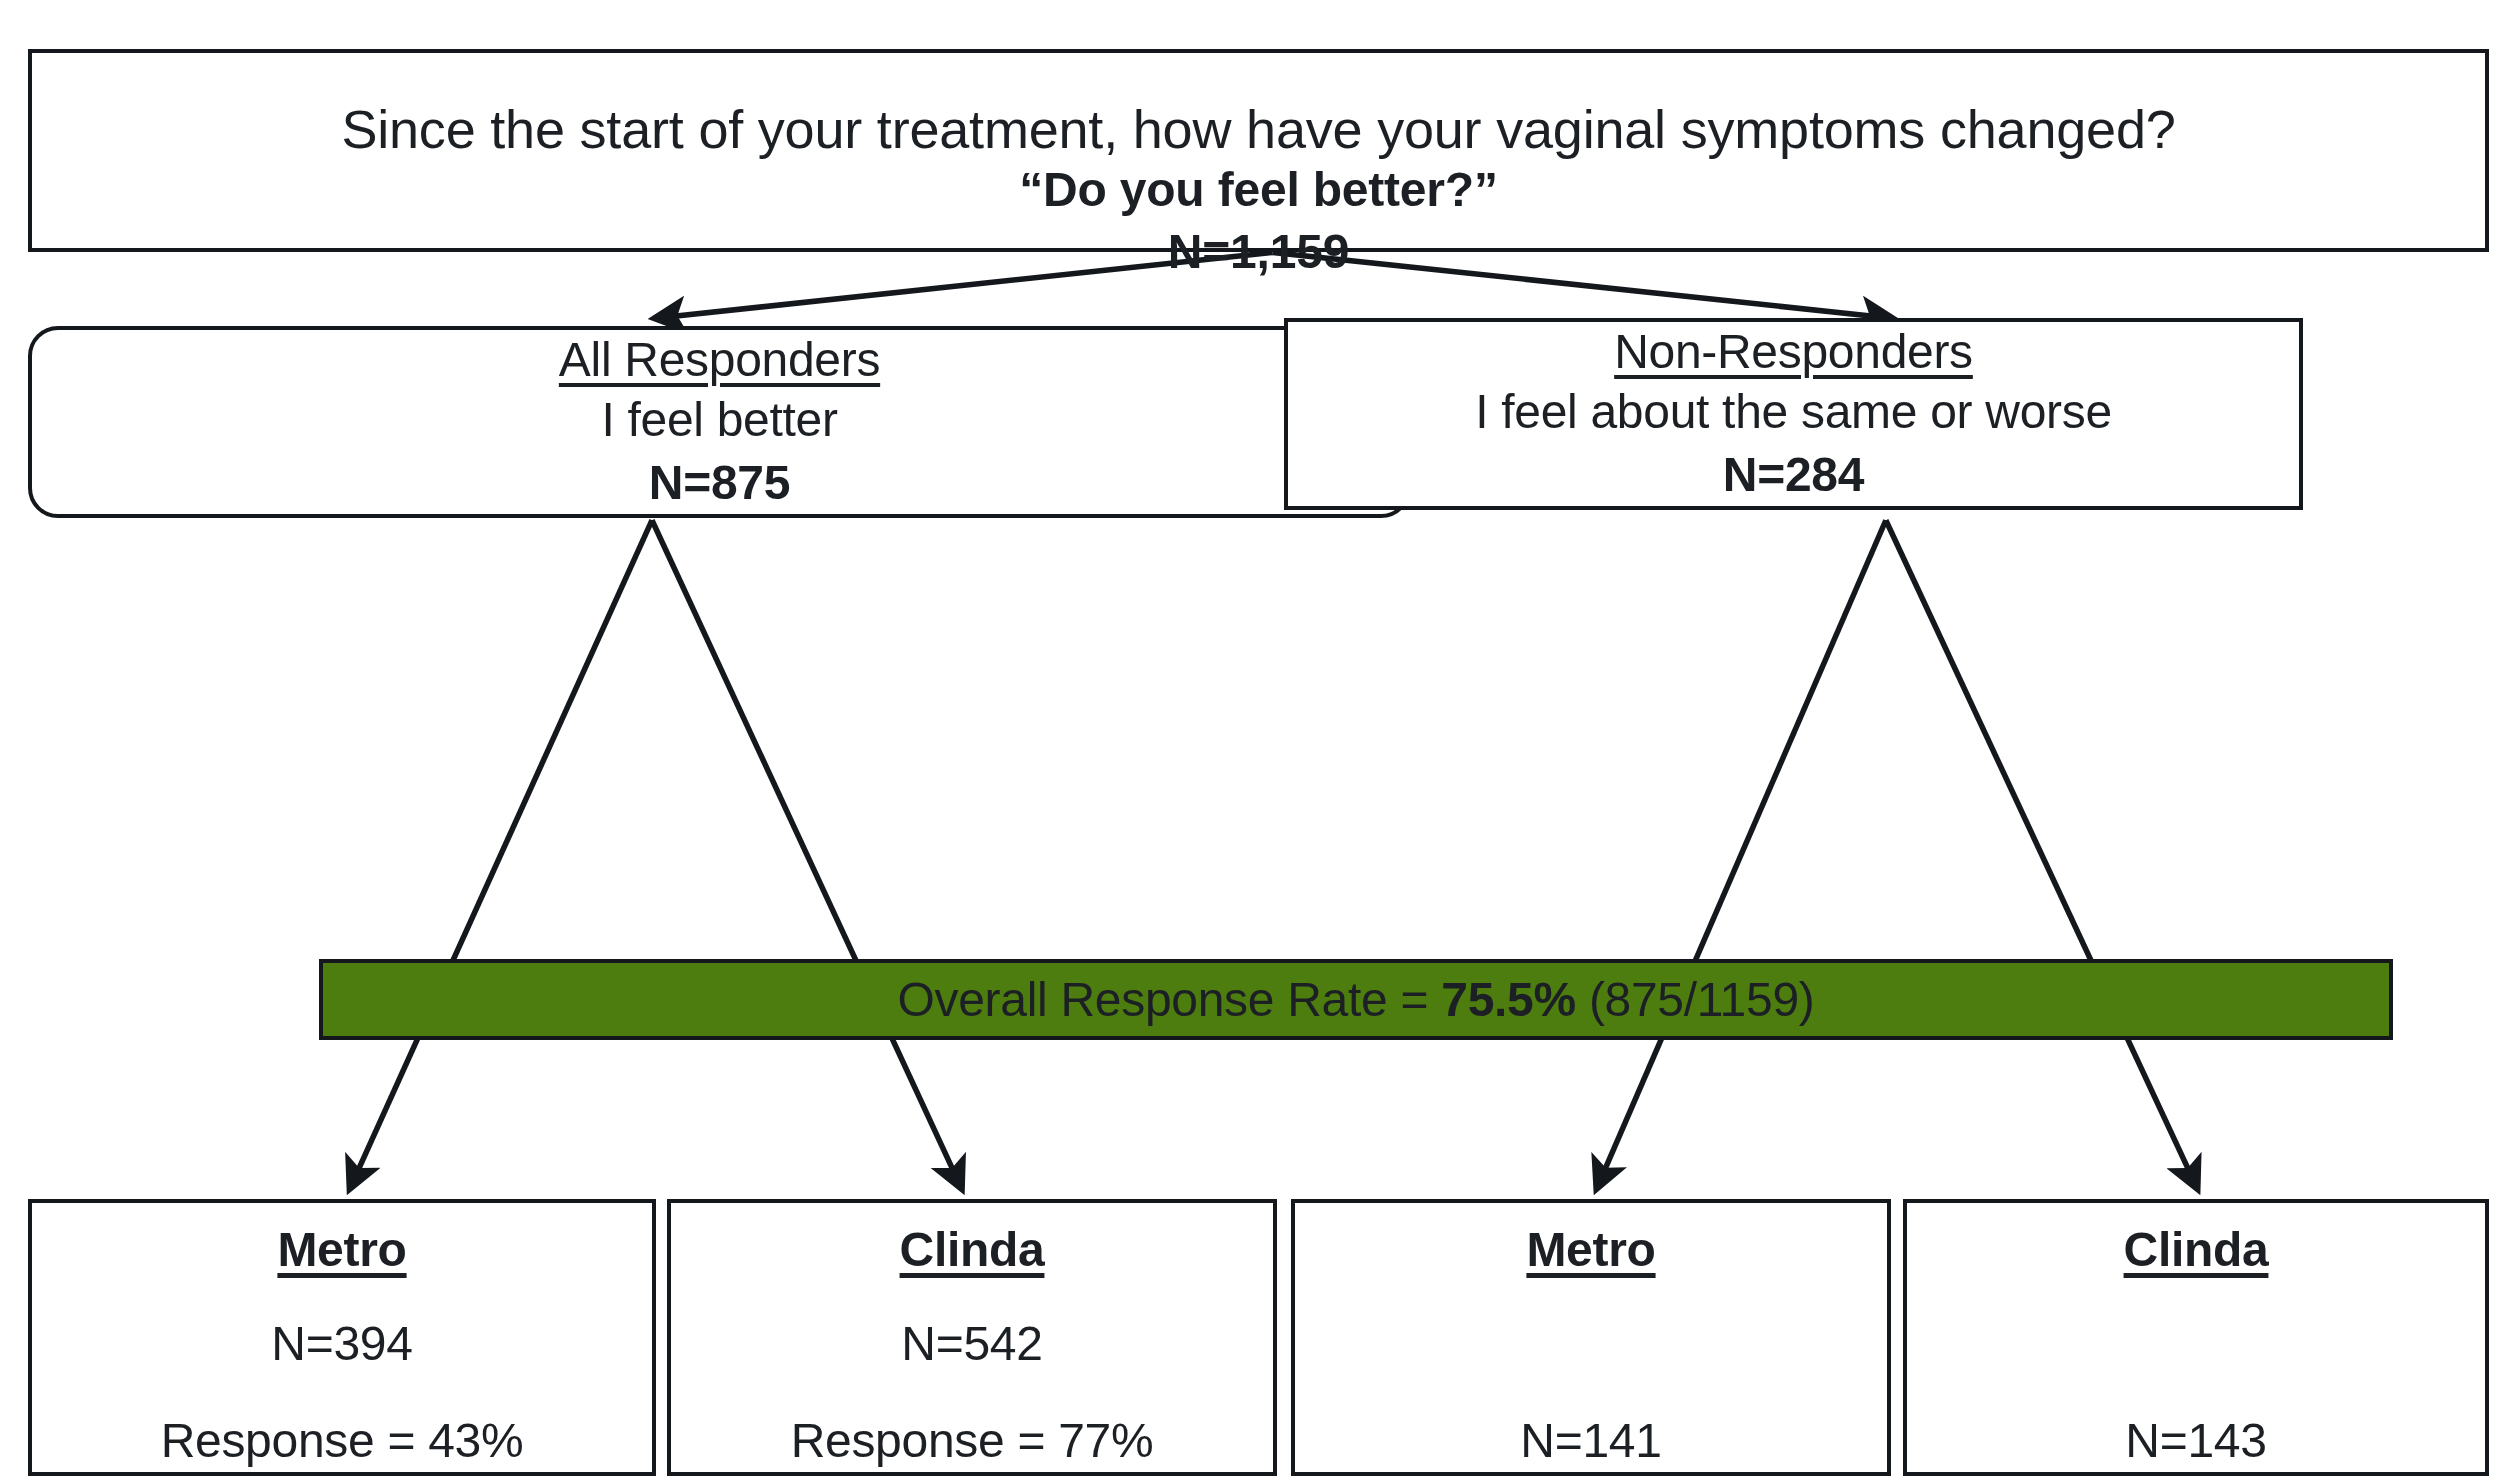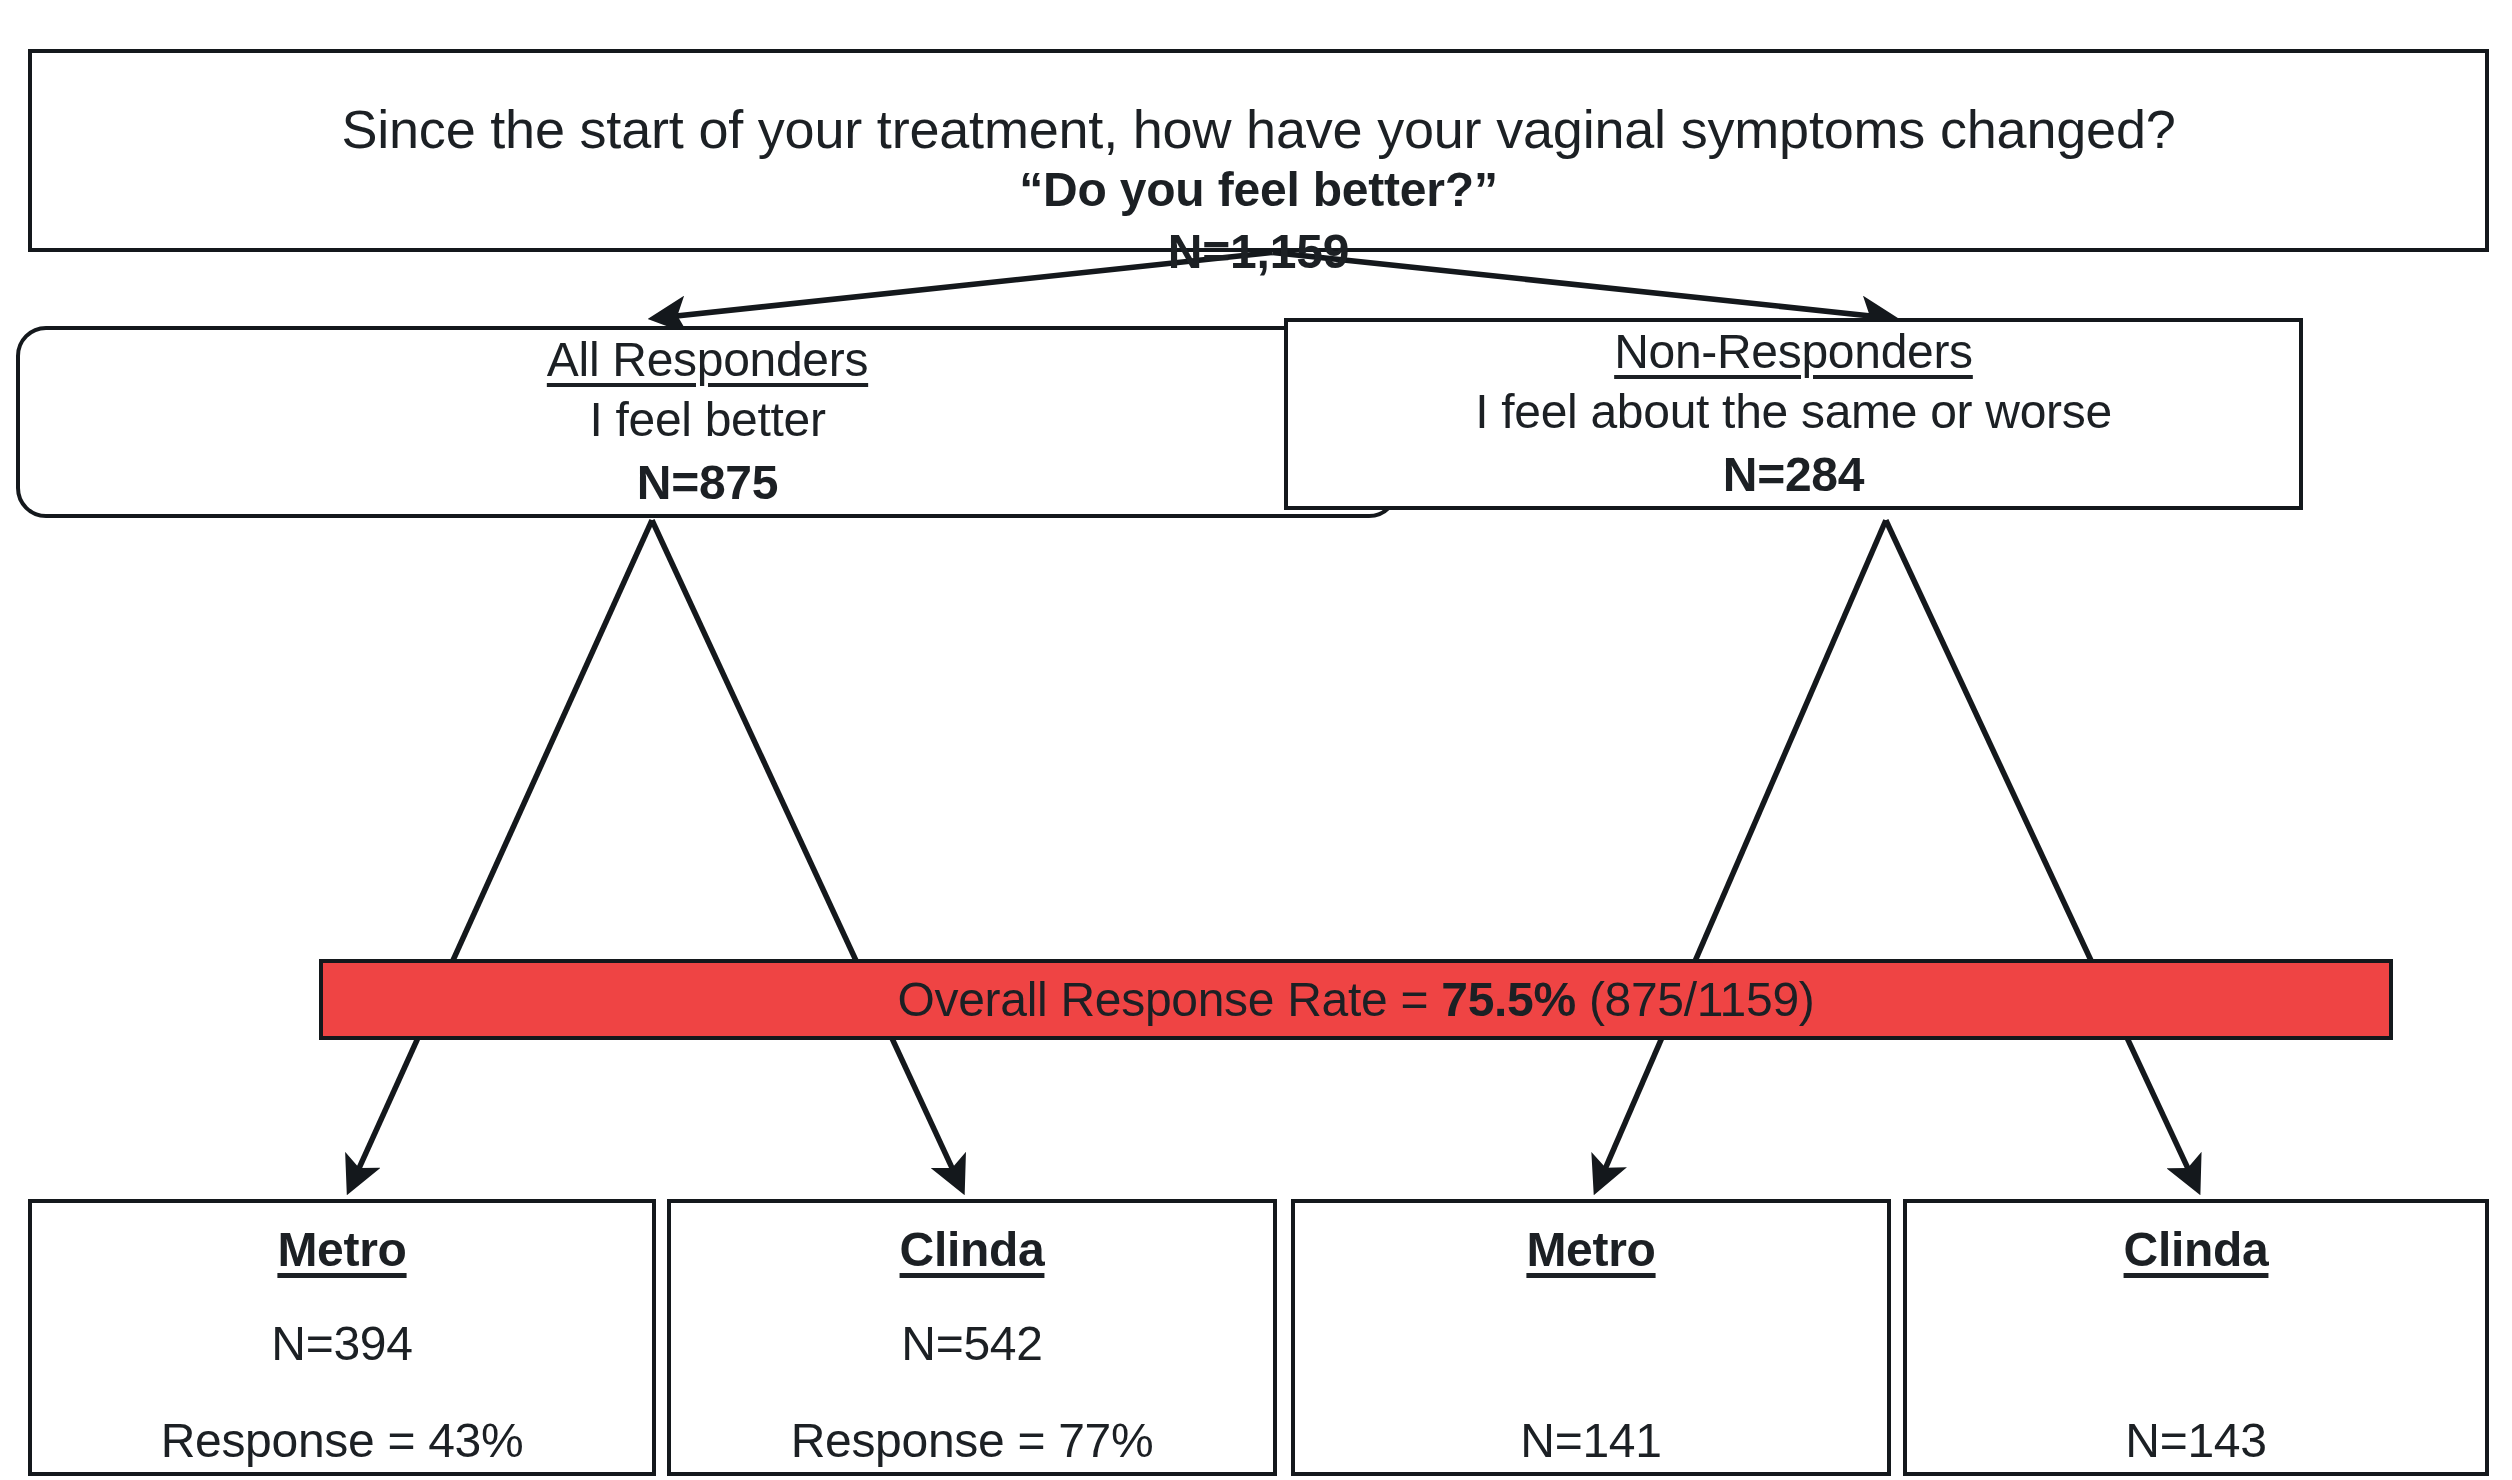--- a/index.html
+++ b/index.html
@@ -61,21 +61,21 @@
     line-height: 1.28;
     letter-spacing: -0.2px;
   }
   #node-question .q-line3 {
     font-size: 48px;
     font-weight: 700;
     line-height: 1.28;
     letter-spacing: -0.2px;
   }
 
-  #node-responders { left: 16px;   top: 302px; width: 1383px; height: 192px; border-radius: 30px; }
+  #node-responders { left: 28px;   top: 302px; width: 1383px; height: 192px; border-radius: 30px; }
   #node-nonresponders { left: 1284px; top: 294px; width: 1019px; height: 192px; }
   .branch-title {
     font-size: 48px;
     font-weight: 400;
     text-decoration: underline;
     text-underline-offset: 6.5px;
     text-decoration-thickness: 3.7px;
     line-height: 1.2;
     letter-spacing: -0.3px;
   }
@@ -88,21 +88,21 @@
   .branch-n {
     font-size: 48px;
     font-weight: 700;
     line-height: 1.28;
     letter-spacing: -0.3px;
   }
 
   
   #node-overall-rate {
     left: 319px; top: 935px; width: 2074px; height: 81px;
-    background: #ef4444;
+    background: #4d7c0f;
     border: 4.6px solid #14181c;
     z-index: 3;
     justify-content: center;
     flex-direction: row;
     align-items: center;
   }
   #node-overall-rate .rate-text {
     font-size: 48px;
     font-weight: 400;
     letter-spacing: -0.3px;

